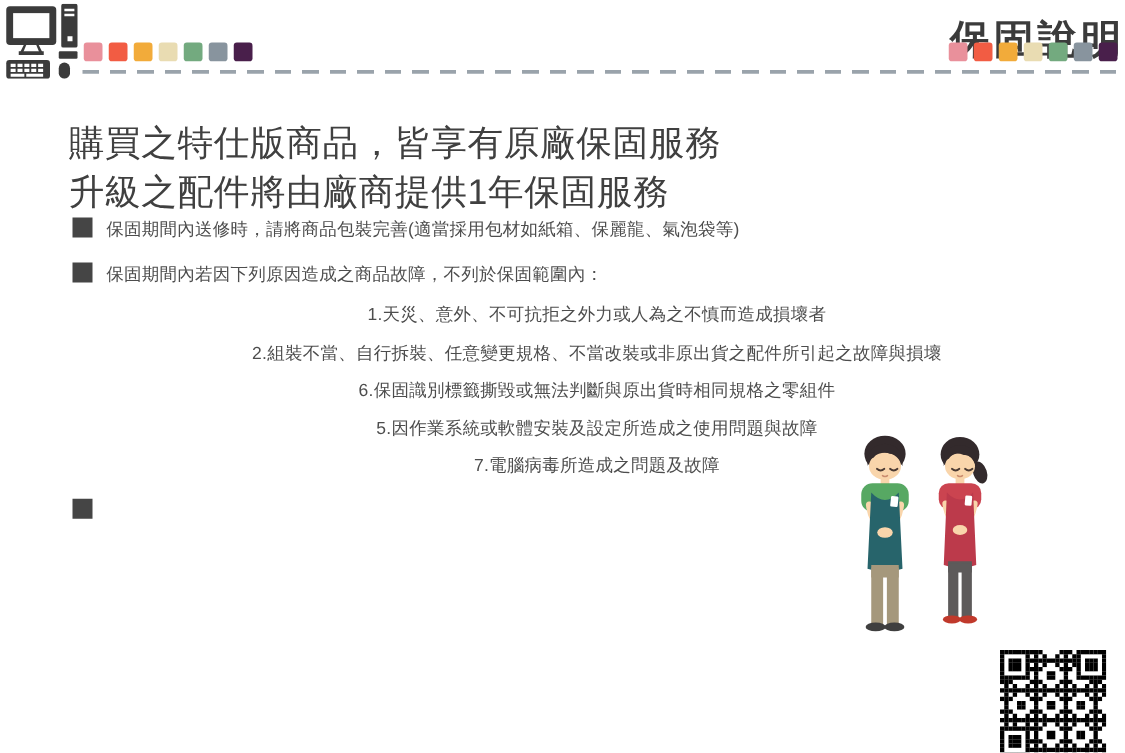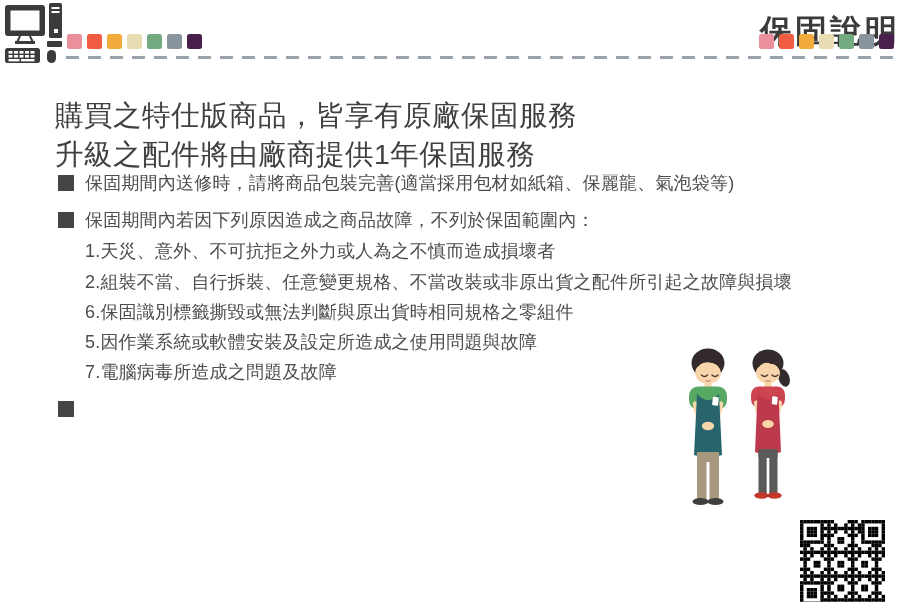--- a/index.html
+++ b/index.html
@@ -25,30 +25,30 @@
   
   .intro {
     position:absolute; left:55px; top:80px;
     font-size:28.5px; line-height:39px; font-weight:400; color:#404040;
     letter-spacing:0.5px;
     margin-top:16px;
   }
   
   .list {
     position:absolute; left:58px; top:168px; width:812px;
-    font-size:18px; color:#4d4d4d; letter-spacing:0.2px;
+    font-size:14px; color:#4d4d4d; letter-spacing:0.2px;
   }
   .row { height:30.2px; line-height:30.2px; white-space:nowrap; position:relative; }
   .row.group-gap { margin-top:8px;font-family:Liberation Mono, monospace; }
   .bullet-sq {
     display:inline-block; width:16px; height:16px; background:#454545;
     vertical-align:-2px; margin-right:11px;
   }
   .row.cont  { padding-left:25px; }   
-  .row.numb  { padding-left:27px; }   
+  .row.numb  { padding-left:27px;text-align:center; }   
   
   .illustration { position:absolute; left:676px; top:342px; width:125px; height:172px; }
   .qr { position:absolute; left:800px; top:520px; width:85px; height:85px; }
 </style>
 </head>
 <body>
 
 <div class="page">
 
   <svg class="computer-icon" viewBox="0 0 60 60" aria-hidden="true">

